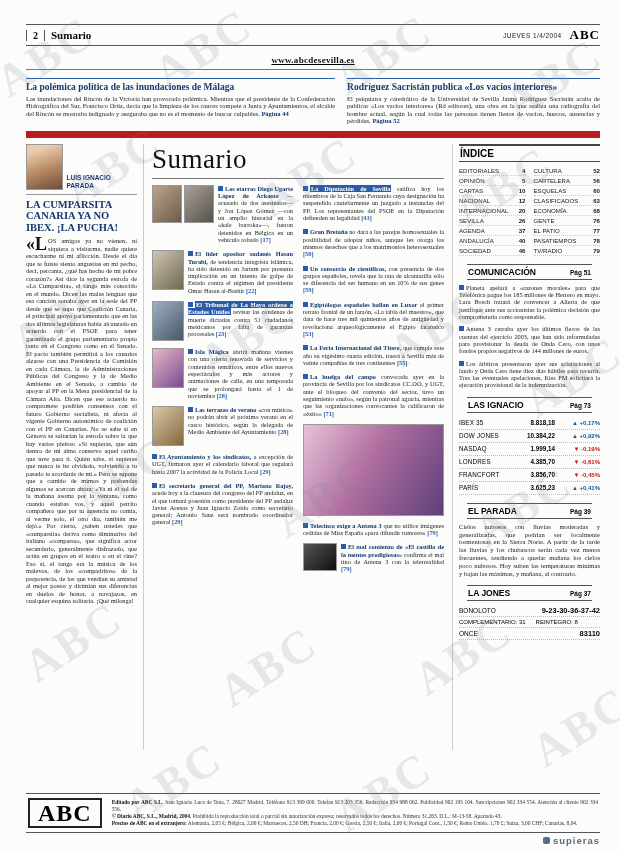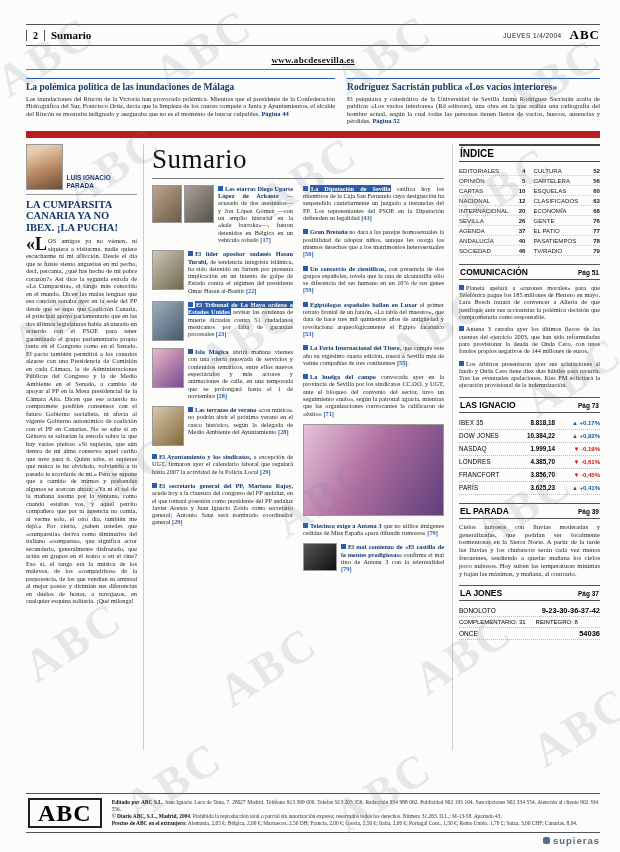--- a/index.html
+++ b/index.html
@@ -76,21 +76,21 @@
   .ph-turabi { width:32px; height:40px; background:linear-gradient(135deg,#cfc6b4,#6f6ill); background:linear-gradient(135deg,#cfc6b4,#6f6852); }
   .ph-haya { width:32px; height:40px; background:linear-gradient(135deg,#9fb0c0,#46586a); }
   .ph-isla { width:32px; height:40px; background:linear-gradient(135deg,#e8b7c9,#7a4b8f); }
   .ph-terraza { width:32px; height:40px; background:linear-gradient(135deg,#d9c9a8,#84683f); }
   .ph-miss { width:100%; height:92px; background:linear-gradient(120deg,#e6c2d8 0%,#b06fa0 45%,#5e3f7a 100%); margin-bottom:6px; }
   .ph-tv { width:34px; height:28px; background:linear-gradient(135deg,#555,#101010); }
 
   
   .rc-head { display:flex; justify-content:space-between; align-items:baseline;
              font-family:"Liberation Sans", sans-serif; font-weight:bold; font-size:8.5px;
-             border-top:1px solid #555; border-bottom:1px solid #555; padding:2px 1px; margin:8px 0 4px; }
+             border-top:1px solid #555; border-bottom:1px solid #555; padding:2px 1px; margin:8px 8px 4px; }
   .rc-head:first-child { margin-top:0; }
   .rc-head .pg { font-size:6.5px; }
   .idx-head { font-family:"Liberation Sans", sans-serif; font-weight:bold; font-size:10px;
               border-top:2px solid #444; border-bottom:1px solid #444; padding:2px 1px; margin-bottom:4px; }
   .idx-wrap { display:flex; gap:8px; margin-bottom:4px; }
   .idx-col { flex:1; }
   .idx-row { display:flex; justify-content:space-between; font-family:"Liberation Sans", sans-serif;
              font-size:6.1px; line-height:9px; border-bottom:1px dotted #ccc; color:#222; }
   .idx-page { font-weight:bold; }
   .cbull { font-size:6.3px; line-height:7.3px; text-align:justify; color:#1c1c1c; margin-bottom:5px; }
@@ -389,21 +389,21 @@
         <div class="lk-row">
           <span>BONOLOTO</span>
           <span class="lk-val">9-23-30-36-37-42</span>
         </div>
         <div class="lk-sub">
           <span>COMPLEMENTARIO: 31</span>
           <span>REINTEGRO: 8</span>
         </div>
         <div class="lk-row">
           <span>ONCE</span>
-          <span class="lk-val">54036</span>
+          <span class="lk-val">83110</span>
         </div>
 
       </aside>
     </main>
   </div>
 
   <footer class="footer">
     <div class="fbox">
       <div class="abclogo">ABC</div>
       <div class="flines">

